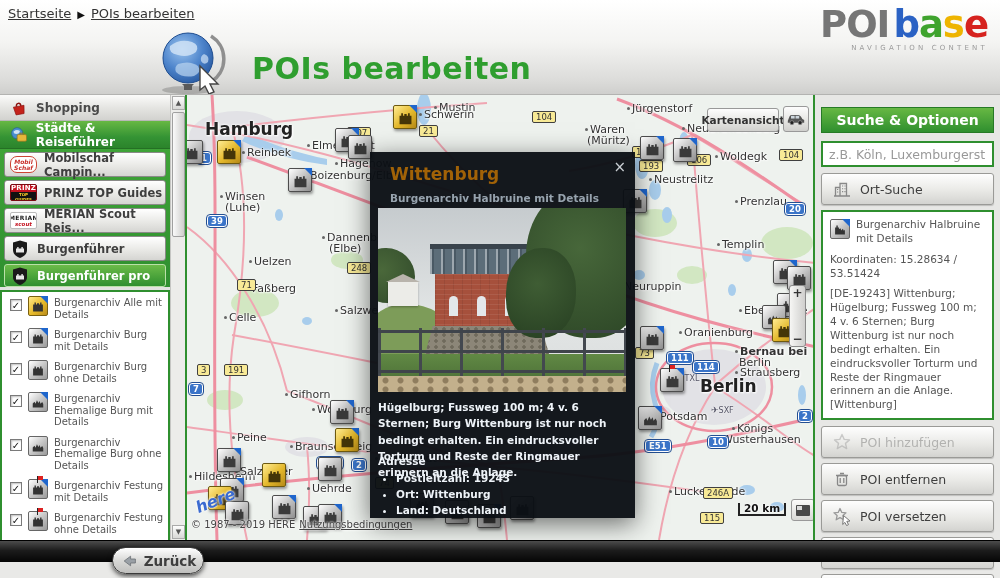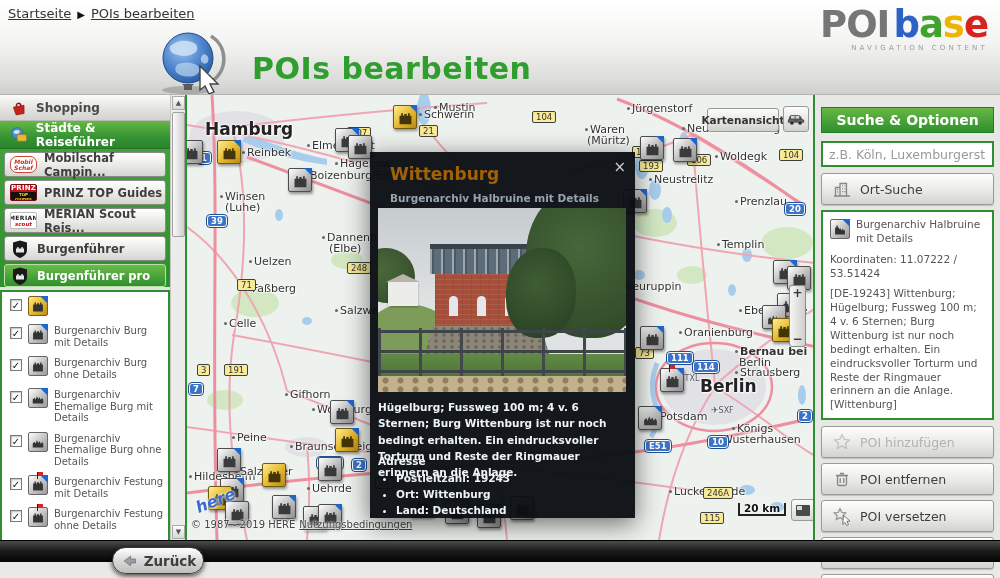--- a/index.html
+++ b/index.html
@@ -276,20 +276,21 @@
       </div>
       <div class="layer-list">
           <div class="layer-item">
             <span class="cb">✓</span>
             <span class="licon gold">
               <svg viewBox="0 0 20 20">
                 <use href="#sym-castle"></use>
               </svg>
               <span class="blue-corner"></span>
             </span>
+            <span class="llabel">Burgenarchiv Alle mit Details</span>
           </div>
           <div class="layer-item">
             <span class="cb">✓</span>
             <span class="licon">
               <svg viewBox="0 0 20 20">
                 <use href="#sym-castle"></use>
               </svg>
               <span class="blue-corner"></span>
             </span>
             <span class="llabel">Burgenarchiv Burg mit Details</span>
@@ -415,21 +416,21 @@
         <span class="city city-sm" style="left: 55px; top: 51px;">Reinbek</span>
         <span class="city city-sm" style="left: 33px; top: 95px;">Winsen</span>
         <span class="city city-p" style="left: 38px; top: 106px;">(Luhe)</span>
         <span class="city city-sm" style="left: 148px; top: 62px;">Hagenow</span>
         <span class="city city-sm" style="left: 118px; top: 74px;">Boizenburg/Elbe</span>
         <span class="city city-sm" style="left: 135px; top: 136px;">Dannenberg</span>
         <span class="city city-p" style="left: 142px; top: 147px;">(Elbe)</span>
         <span class="city city-sm" style="left: 62px; top: 160px;">Uelzen</span>
         <span class="city city-sm" style="left: 60px; top: 187px;">Faßberg</span>
         <span class="city city-sm" style="left: 148px; top: 209px;">Salzwedel</span>
-        <span class="city city-sm" style="left: 37px; top: 222px; text-align: right;">Celle</span>
+        <span class="city city-sm" style="left: 37px; top: 216px; text-align: right;">Celle</span>
         <span class="city city-sm" style="left: 98px; top: 293px;">Gifhorn</span>
         <span class="city city-sm" style="left: 125px; top: 308px;">Wolfsburg</span>
         <span class="city city-sm" style="left: 45px; top: 336px;">Peine</span>
         <span class="city city-sm" style="left: 103px; top: 345px;">Braunschweig</span>
         <span class="city city-sm" style="left: 188px; top: 357px;">Helmstedt</span>
         <span class="city city-sm" style="left: 2px; top: 375px;">Hildesheim</span>
         <span class="city city-sm" style="left: 48px; top: 370px;">Salzgitter</span>
         <span class="city city-sm" style="left: 120px; top: 387px;">Uehrde</span>
         <span class="city city-sm" style="left: 440px; top: 7px;">Jürgenstorf</span>
         <span class="city city-sm" style="left: 398px; top: 28px;">Waren</span>
@@ -731,21 +732,21 @@
     <div class="rp-info">
       <div class="rp-info-head">
         <span class="licon">
           <svg viewBox="0 0 20 20">
               <use href="#sym-halfruin"></use>
             </svg>
           <span class="blue-corner"></span>
         </span>
         <span>Burgenarchiv Halbruine mit Details</span>
       </div>
-      <div class="rp-coords">Koordinaten: 11.07222 / 53.51424</div>
+      <div class="rp-coords">Koordinaten: 15.28634 / 53.51424</div>
       <div>[DE-19243] Wittenburg; Hügelburg; Fussweg 100 m; 4 v. 6 Sternen; Burg Wittenburg ist nur noch bedingt erhalten. Ein eindrucksvoller Torturm und Reste der Ringmauer erinnern an die Anlage. [Wittenburg]</div>
     </div>
     <button class="rp-btn disabled">
       <svg width="20" height="20" viewBox="0 0 20 20">
         <path d="M10 2.5 L12.2 7.4 L17.5 7.9 L13.5 11.4 L14.7 16.6 L10 13.9 L5.3 16.6 L6.5 11.4 L2.5 7.9 L7.8 7.4 Z" fill="none" stroke="#999" stroke-width="1.4" stroke-linejoin="round"></path>
       </svg>
       <span>POI hinzufügen</span>
     </button>
     <button class="rp-btn">
       <svg width="20" height="20" viewBox="0 0 20 20">

